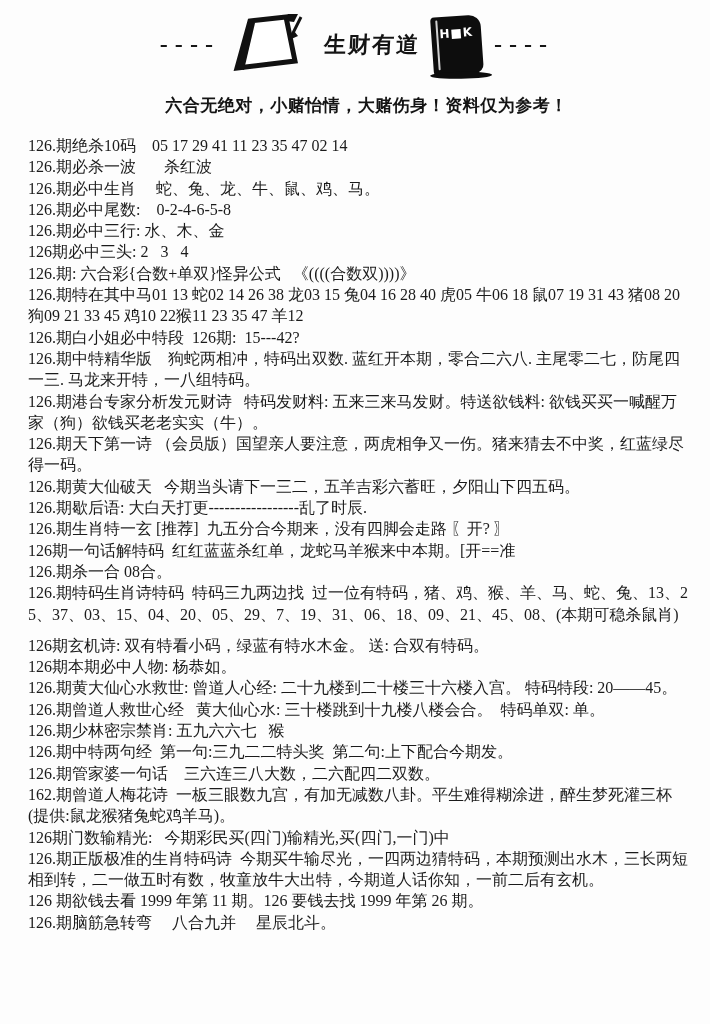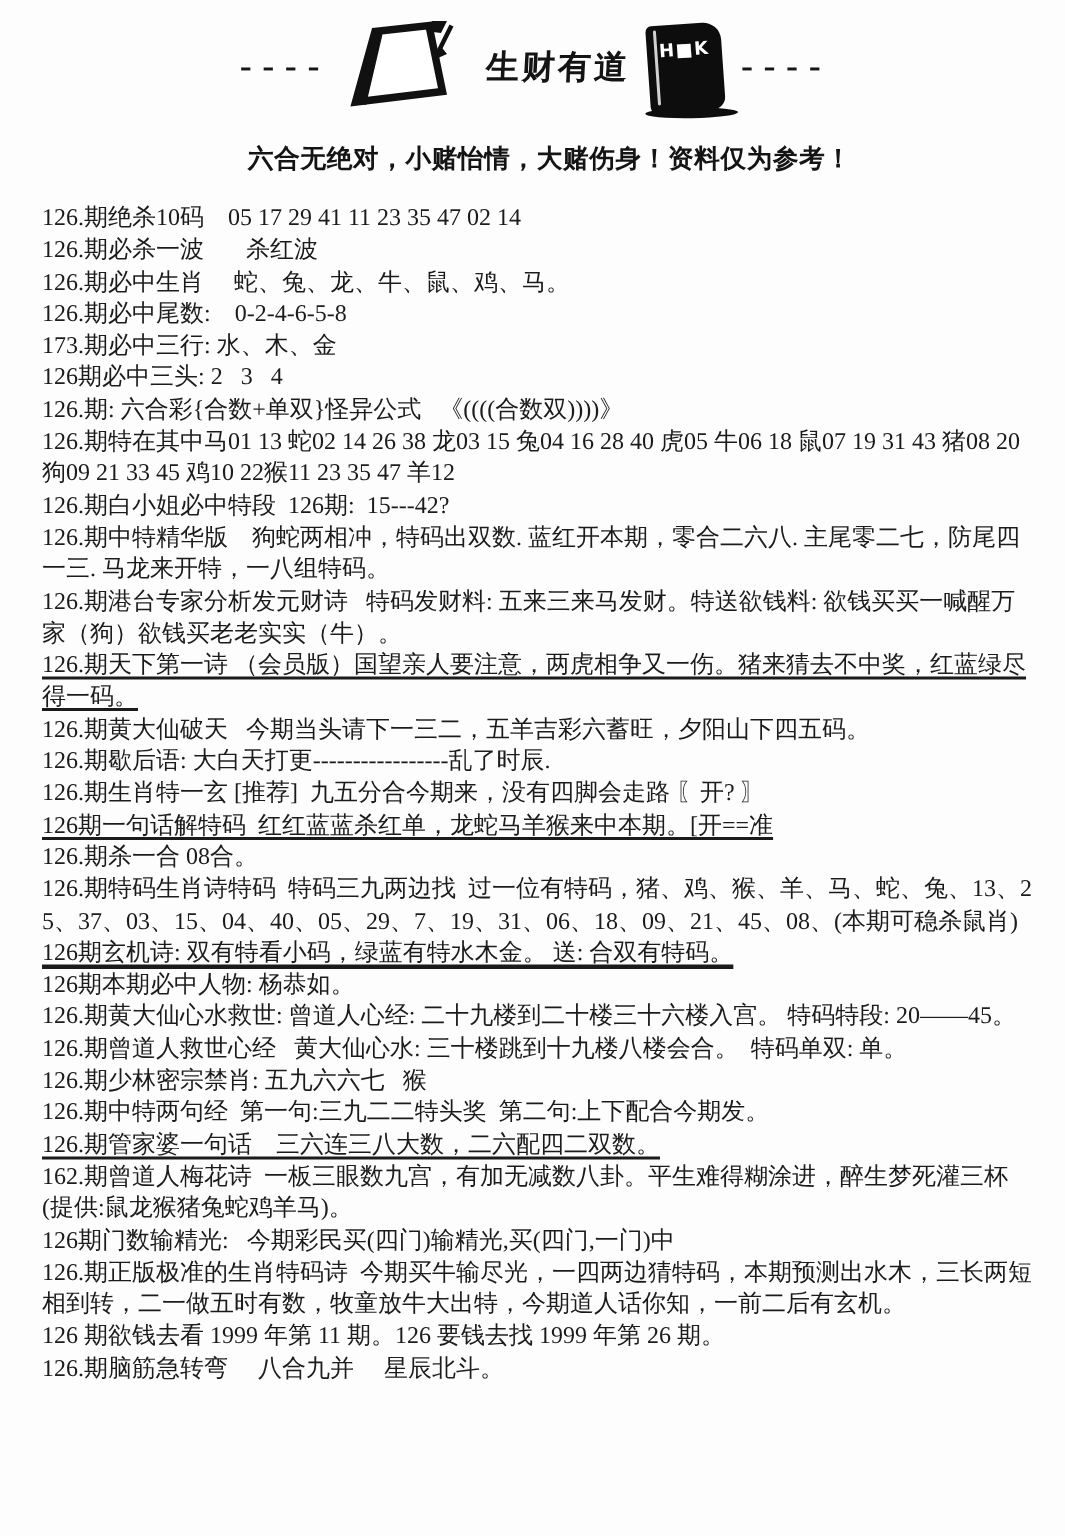--- a/index.html
+++ b/index.html
@@ -59,25 +59,24 @@
   }
 
   
   .content { margin-top:18px; padding:0 18px 0 28px; }
   .line {
     margin:0; font-size:16px; line-height:21.3px;
     white-space:pre-wrap; word-break:break-all;
     color:#1b1b1b;
   }
   .line.u {
-    text-decoration:underline;
     text-decoration-thickness:1.5px;
     text-underline-offset:3px;
   }
-  .line.thick { text-decoration-thickness:2.5px; }
+  .line.thick { text-decoration-thickness:2.5px;margin-top:10px; }
 </style>
 </head>
 <body>
 
 <div class="page">
 
   <div class="masthead">
     <span class="dash">----</span>
 
     <span class="notepad-wrap">
@@ -99,34 +98,34 @@
     <span class="dash">----</span>
   </div>
 
   <div class="slogan">六合无绝对，小赌怡情，大赌伤身！资料仅为参考！</div>
 
   <div class="content">
       <p class="line">126.期绝杀10码    05 17 29 41 11 23 35 47 02 14</p>
       <p class="line">126.期必杀一波       杀红波</p>
       <p class="line">126.期必中生肖     蛇、兔、龙、牛、鼠、鸡、马。</p>
       <p class="line">126.期必中尾数:    0-2-4-6-5-8</p>
-      <p class="line">173.期必中三行: 水、木、金</p>
+      <p class="line">126.期必中三行: 水、木、金</p>
       <p class="line">126期必中三头: 2   3   4</p>
       <p class="line">126.期: 六合彩{合数+单双}怪异公式   《((((合数双))))》</p>
       <p class="line">126.期特在其中马01 13 蛇02 14 26 38 龙03 15 兔04 16 28 40 虎05 牛06 18 鼠07 19 31 43 猪08 20狗09 21 33 45 鸡10 22猴11 23 35 47 羊12</p>
       <p class="line">126.期白小姐必中特段  126期:  15---42?</p>
       <p class="line">126.期中特精华版    狗蛇两相冲，特码出双数. 蓝红开本期，零合二六八. 主尾零二七，防尾四一三. 马龙来开特，一八组特码。</p>
       <p class="line">126.期港台专家分析发元财诗   特码发财料: 五来三来马发财。特送欲钱料: 欲钱买买一喊醒万家（狗）欲钱买老老实实（牛）。</p>
       <p class="line u">126.期天下第一诗 （会员版）国望亲人要注意，两虎相争又一伤。猪来猜去不中奖，红蓝绿尽得一码。</p>
       <p class="line">126.期黄大仙破天   今期当头请下一三二，五羊吉彩六蓄旺，夕阳山下四五码。</p>
       <p class="line">126.期歇后语: 大白天打更-----------------乱了时辰.</p>
       <p class="line">126.期生肖特一玄 [推荐]  九五分合今期来，没有四脚会走路 〖开? 〗</p>
       <p class="line u">126期一句话解特码  红红蓝蓝杀红单，龙蛇马羊猴来中本期。[开==准</p>
       <p class="line">126.期杀一合 08合。</p>
-      <p class="line">126.期特码生肖诗特码  特码三九两边找  过一位有特码，猪、鸡、猴、羊、马、蛇、兔、13、25、37、03、15、04、40、05、29、7、19、31、06、18、09、21、45、08、(本期可稳杀鼠肖)</p>
+      <p class="line">126.期特码生肖诗特码  特码三九两边找  过一位有特码，猪、鸡、猴、羊、马、蛇、兔、13、25、37、03、15、04、20、05、29、7、19、31、06、18、09、21、45、08、(本期可稳杀鼠肖)</p>
       <p class="line u thick">126期玄机诗: 双有特看小码，绿蓝有特水木金。 送: 合双有特码。</p>
       <p class="line">126期本期必中人物: 杨恭如。</p>
       <p class="line">126.期黄大仙心水救世: 曾道人心经: 二十九楼到二十楼三十六楼入宫。 特码特段: 20——45。</p>
       <p class="line">126.期曾道人救世心经   黄大仙心水: 三十楼跳到十九楼八楼会合。  特码单双: 单。</p>
       <p class="line">126.期少林密宗禁肖: 五九六六七   猴</p>
       <p class="line">126.期中特两句经  第一句:三九二二特头奖  第二句:上下配合今期发。</p>
       <p class="line u">126.期管家婆一句话    三六连三八大数，二六配四二双数。</p>
       <p class="line">162.期曾道人梅花诗  一板三眼数九宫，有加无减数八卦。平生难得糊涂进，醉生梦死灌三杯(提供:鼠龙猴猪兔蛇鸡羊马)。</p>
       <p class="line">126期门数输精光:   今期彩民买(四门)输精光,买(四门,一门)中</p>
       <p class="line">126.期正版极准的生肖特码诗  今期买牛输尽光，一四两边猜特码，本期预测出水木，三长两短相到转，二一做五时有数，牧童放牛大出特，今期道人话你知，一前二后有玄机。</p>

